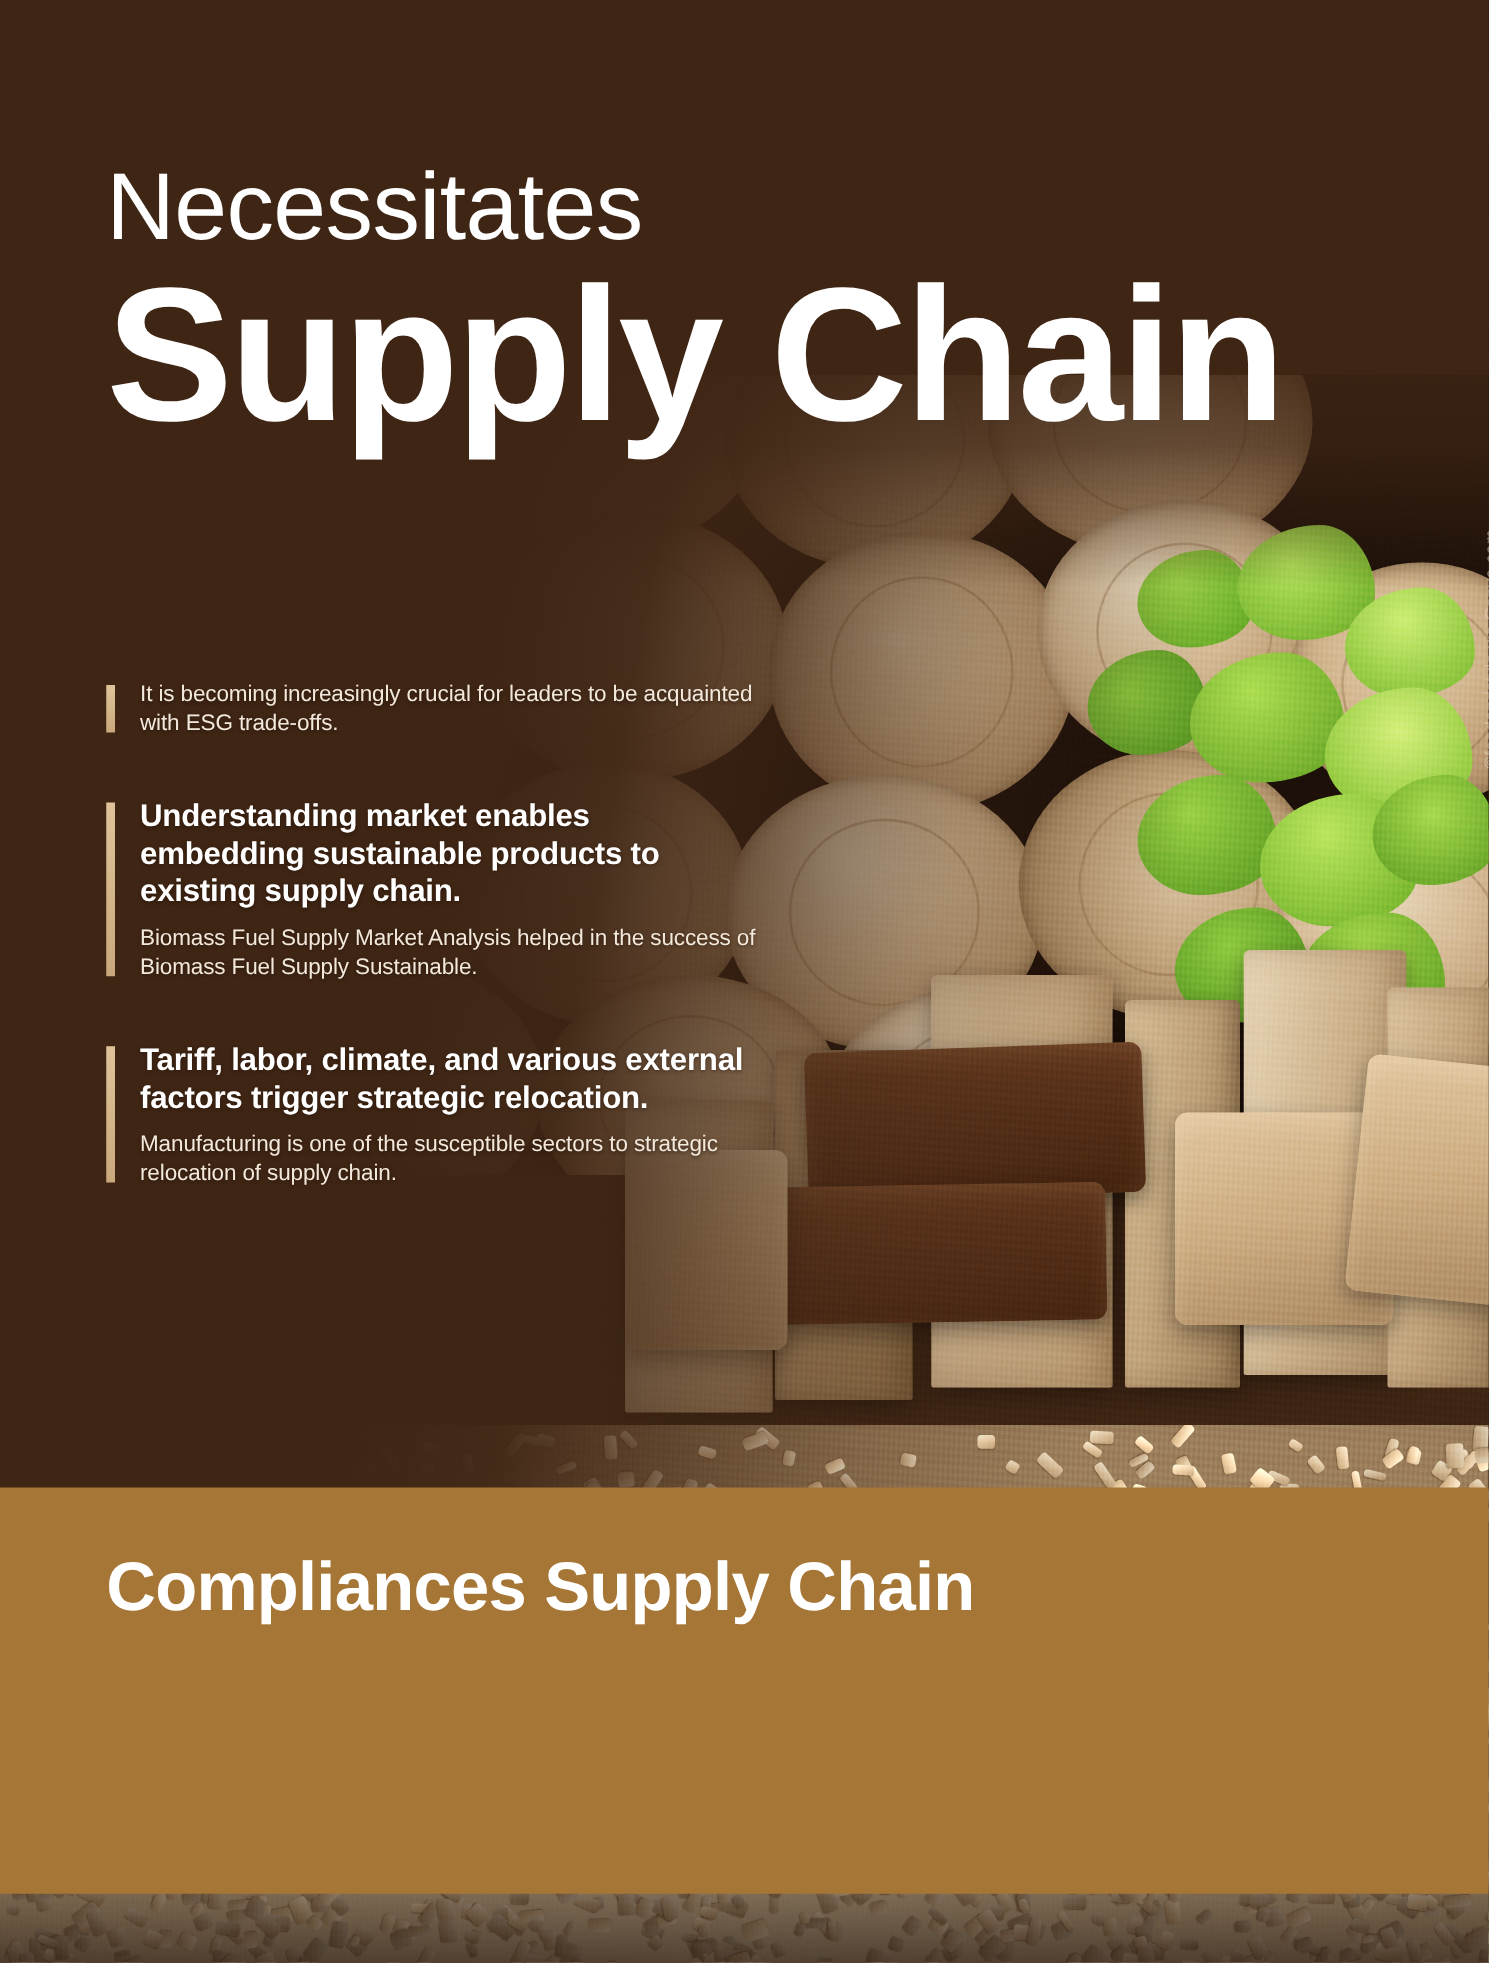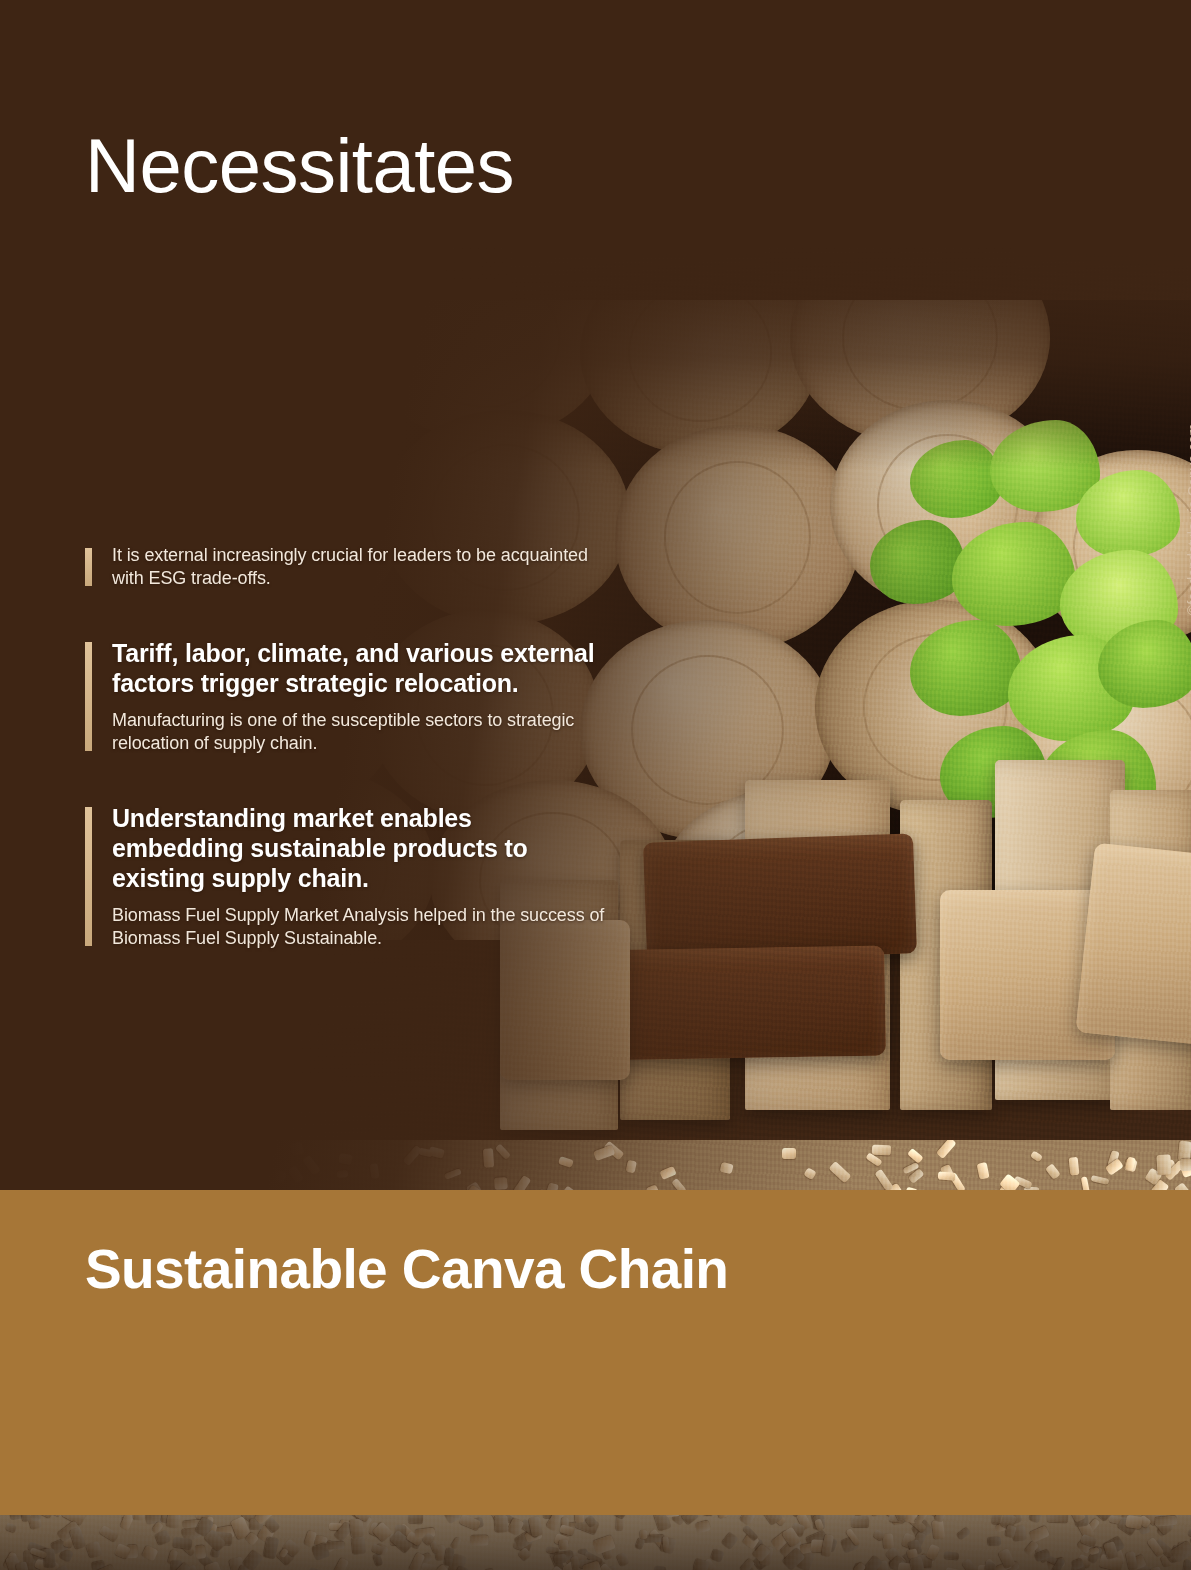--- a/index.html
+++ b/index.html
@@ -1792,44 +1792,45 @@
     </div>
   </div>
 
   <div class="scrim-top"></div>
   <div class="scrim-left"></div>
   <div class="scrim-bottomfade"></div>
 
 
   <div class="masthead">
     <div class="kicker">Necessitates</div>
+    <div class="mainTitle">Supply Chain</div>
   </div>
 
   <div class="credit">©foodandstyle via Canva.com</div>
 
   <div class="bullets">
 
     <div class="bullet">
       <span class="bar"></span>
-      <p>It is external increasingly crucial for leaders to be acquainted with ESG trade-offs.</p>
+      <p>It is becoming increasingly crucial for leaders to be acquainted with ESG trade-offs.</p>
+    </div>
+
+    <div class="bullet">
+      <span class="bar"></span>
+      <h3>Understanding market enables embedding sustainable products to existing supply chain.</h3>
+      <p>Biomass Fuel Supply Market Analysis helped in the success of Biomass Fuel Supply Sustainable.</p>
     </div>
 
     <div class="bullet">
       <span class="bar"></span>
       <h3>Tariff, labor, climate, and various external factors trigger strategic relocation.</h3>
       <p>Manufacturing is one of the susceptible sectors to strategic relocation of supply chain.</p>
     </div>
 
-    <div class="bullet">
-      <span class="bar"></span>
-      <h3>Understanding market enables embedding sustainable products to existing supply chain.</h3>
-      <p>Biomass Fuel Supply Market Analysis helped in the success of Biomass Fuel Supply Sustainable.</p>
-    </div>
-
   </div>
 
   <div class="banner">
     <div class="banner-body">
-      <h1>Sustainable Canva Chain</h1>
+      <h1>Compliances Supply Chain</h1>
     </div>
   </div>
 
 </div>
 
 </body></html>

